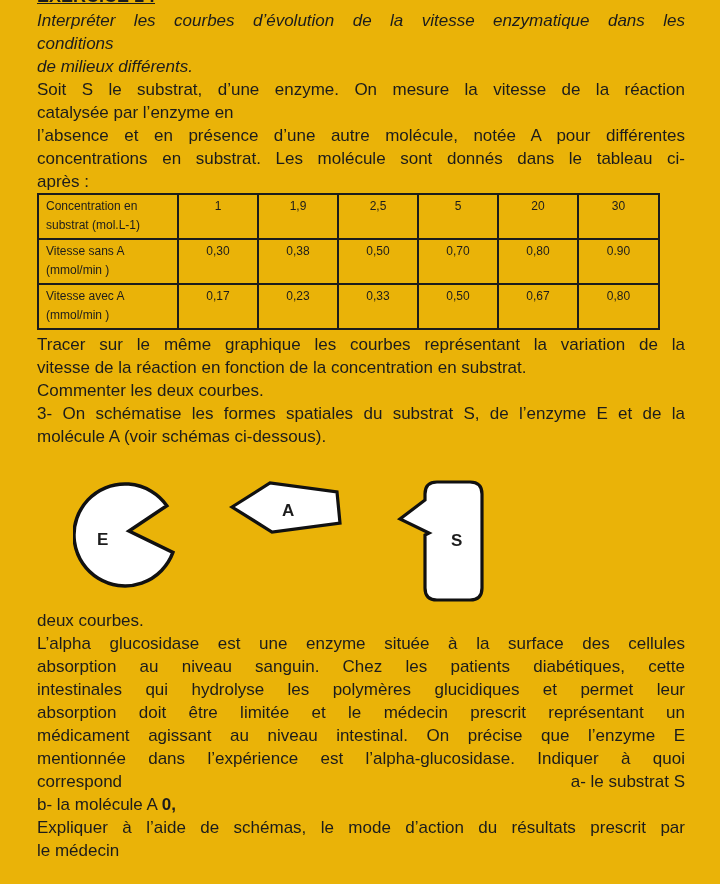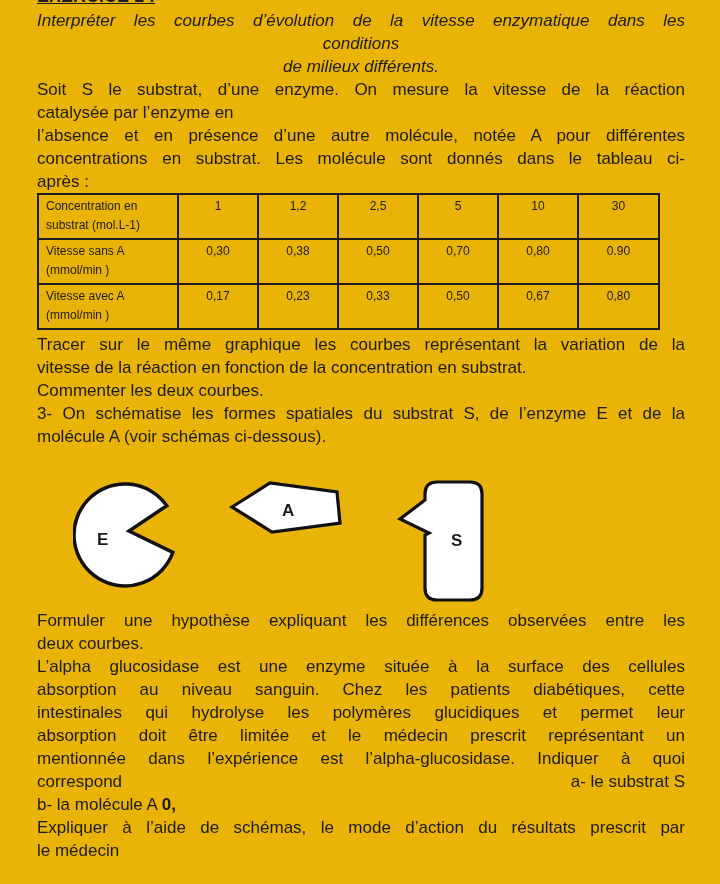--- a/index.html
+++ b/index.html
@@ -13,21 +13,21 @@
     position:absolute;left:37px;top:-14px;
     font-weight:bold;text-decoration:underline;font-size:18px;line-height:20px;
     white-space:nowrap;
   }
   .block{position:absolute;left:37px;width:648px;}
   #para1{top:9px;}
   #para2{top:333px;}
   #para3{top:609px;}
   .ln{white-space:normal;}
   .just{text-align:justify;text-align-last:justify;}
-  .ital{font-style:italic;text-align:center;}
+  .ital{font-style:italic;}
   .split{display:flex;justify-content:space-between;}
   .b{font-weight:bold;}
   
   .tblwrap{position:absolute;left:37px;top:193px;}
   table.data{border-collapse:collapse;table-layout:fixed;width:621px;font-size:12px;line-height:19px;}
   table.data td{border:2px solid #1c1c1c;vertical-align:top;padding:2px 4px 3px 4px;}
   table.data td.lab{text-align:left;padding-left:7px;width:140px;}
   table.data td.val{text-align:center;}
   
   #shapes{position:absolute;left:0;top:470px;width:720px;height:145px;}
@@ -64,24 +64,24 @@
           <col style="width:80px">
           <col style="width:81px">
       </colgroup>
       <tbody>
         <tr>
           <td class="lab">
             <div>Concentration en</div>
             <div>substrat (mol.L-1)</div>
           </td>
           <td class="val">1</td>
-          <td class="val">1,2</td>
+          <td class="val">1,9</td>
           <td class="val">2,5</td>
           <td class="val">5</td>
-          <td class="val">10</td>
+          <td class="val">20</td>
           <td class="val">30</td>
         </tr>
         <tr>
           <td class="lab">
             <div>Vitesse sans A</div>
             <div>(mmol/min )</div>
           </td>
           <td class="val">0,30</td>
           <td class="val">0,38</td>
           <td class="val">0,50</td>
@@ -128,26 +128,26 @@
     </div>
     <div class="shape" style="left:395px;top:8px;width:95px;height:128px;">
       <svg width="95" height="128" viewBox="0 0 95 128">
         <path d="M 42 4 L 75 4 Q 87 4 87 16 L 87 110 Q 87 122 75 122 L 42 122 Q 30 122 30 110 L 30 57 L 34 55 L 5 41 L 30 22 L 30 16 Q 30 4 42 4 Z" fill="#ffffff" stroke="#111111" stroke-width="3.2" stroke-linejoin="miter"></path>
       </svg>
       <span class="shape-label" style="left:56px;top:54px;">S</span>
     </div>
   </div>
 
   <div class="block" id="para3">
-    <div class="ln just">Formuler une hypothèse expliquant les différences observées entre les</div>
     <div class="ln">deux courbes.</div>
     <div class="ln just">L’alpha glucosidase est une enzyme située à la surface des cellules</div>
     <div class="ln just">absorption au niveau sanguin. Chez les patients diabétiques, cette</div>
     <div class="ln just">intestinales qui hydrolyse les polymères glucidiques et permet leur</div>
     <div class="ln just">absorption doit être limitée et le médecin prescrit représentant un</div>
+    <div class="ln just">médicament agissant au niveau intestinal. On précise que l’enzyme E</div>
     <div class="ln just">mentionnée dans l’expérience est l’alpha-glucosidase. Indiquer à quoi</div>
     <div class="ln split">
       <span>correspond</span>
       <span>a- le substrat S</span>
     </div>
     <div class="ln">
       <span>b- la molécule A </span><span class="b">0,</span>
     </div>
     <div class="ln just">Expliquer à l’aide de schémas, le mode d’action du résultats prescrit par</div>
     <div class="ln">le médecin</div>

